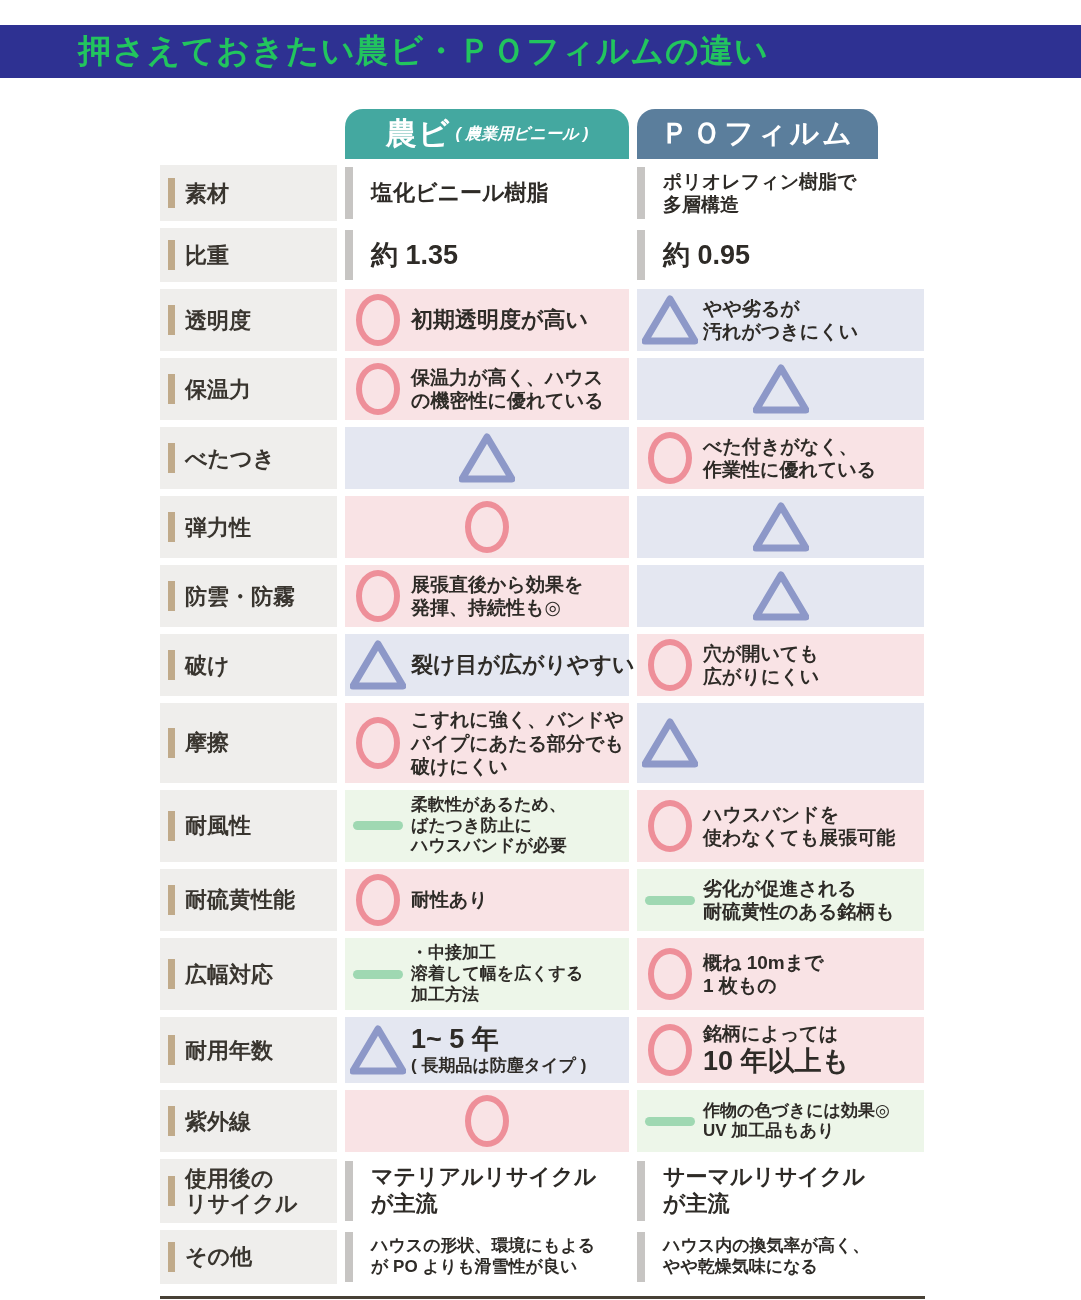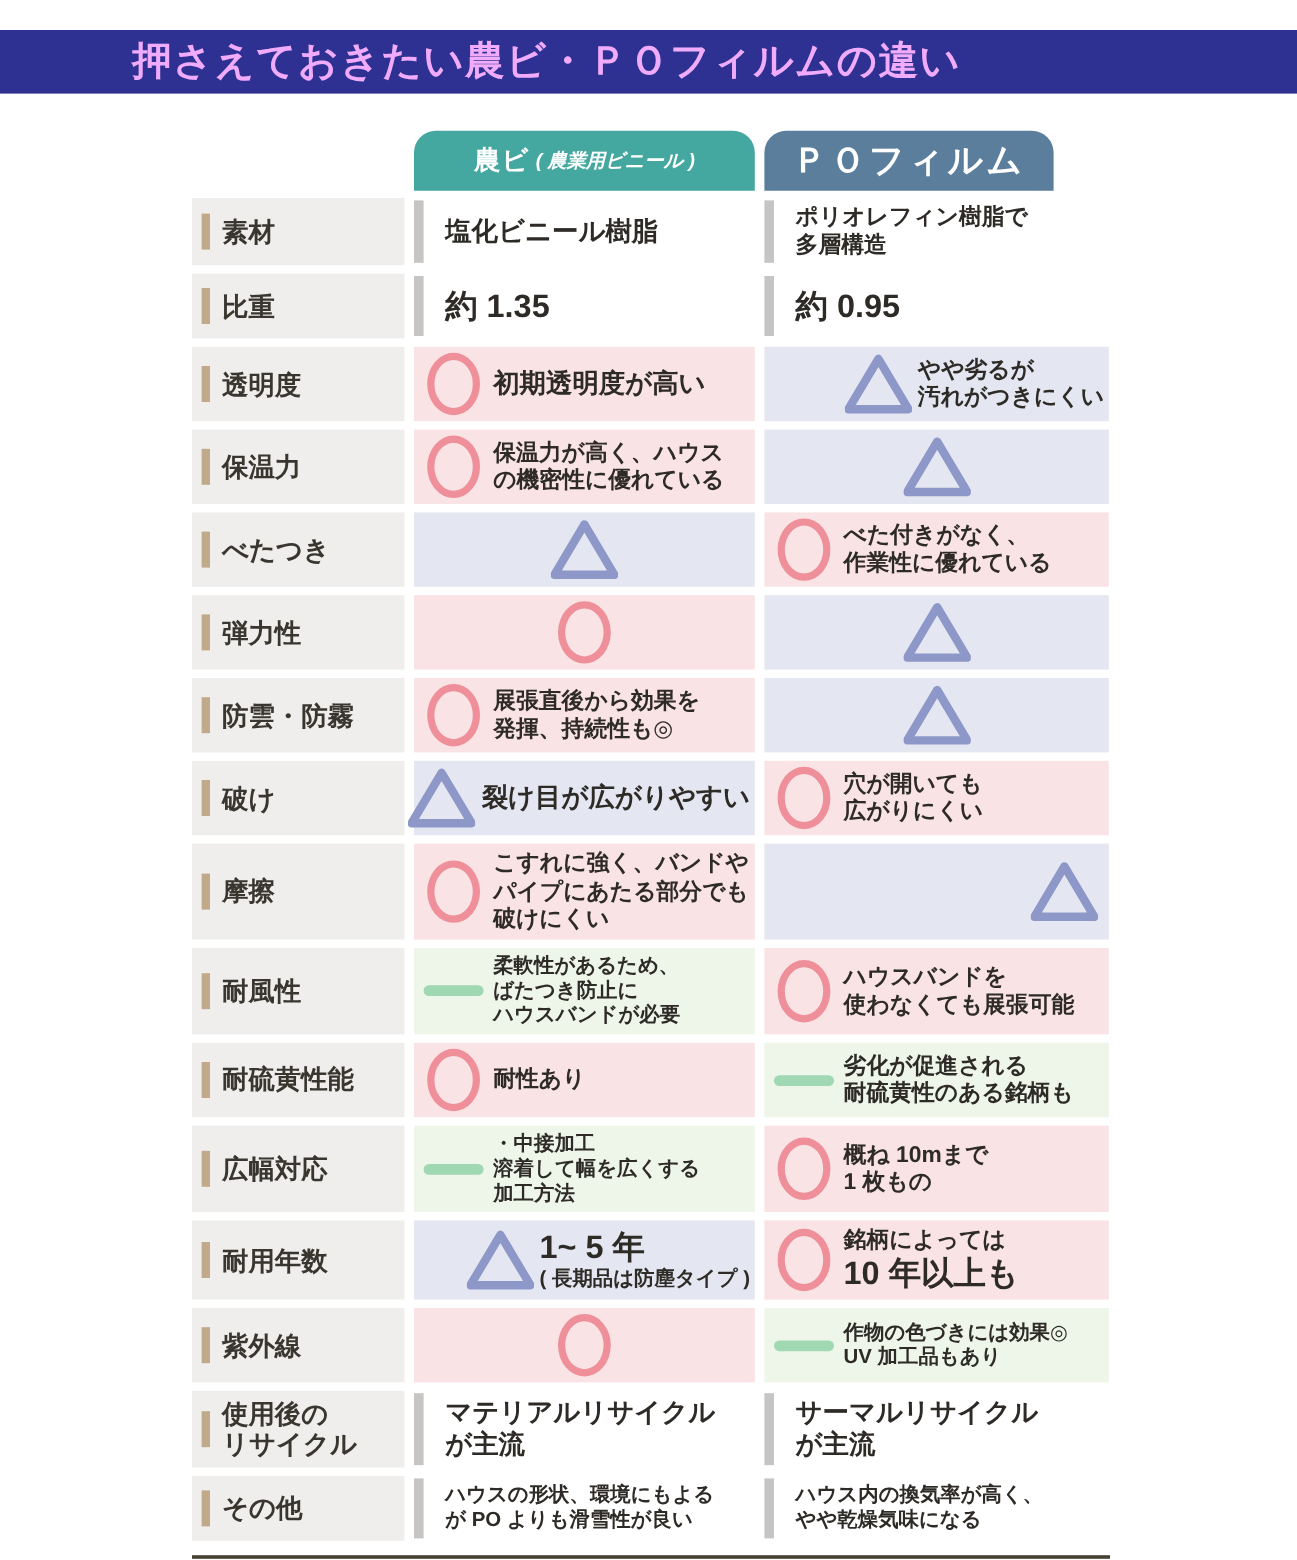--- a/index.html
+++ b/index.html
@@ -6,44 +6,44 @@
   body{
     width:1081px;height:1300px;background:#ffffff;overflow:hidden;
     font-family:"Liberation Sans","DejaVu Sans",sans-serif;color:#2e2b27;
     -webkit-font-smoothing:antialiased;
   }
   .title-bar{
     margin-top:25px;height:53px;background:var(--c-titlebar);
     display:flex;align-items:center;
   }
   .title-bar .t{
-    color:#f0abfc;font-size:33px;font-weight:700;margin-left:110px;letter-spacing:1px;white-space:nowrap;
+    color:#22c55e;font-size:33px;font-weight:700;margin-left:78px;letter-spacing:1px;white-space:nowrap;
   }
   .pills{display:flex;gap:8px;margin:31px 0 6px 345px;}
   .pill{
     height:50px;border-radius:18px 18px 0 0;display:flex;align-items:center;justify-content:center;
     color:#fff;font-weight:700;box-sizing:border-box;
   }
   .pill.nobi{width:284px;background:var(--c-nobi);}
   .pill.po{width:241px;background:var(--c-po);font-size:29px;letter-spacing:3px;}
-  .pill.nobi .big{font-size:22px;letter-spacing:1px;text-align:center;}
+  .pill.nobi .big{font-size:31px;letter-spacing:1px;text-align:center;}
   .pill.nobi .small{font-size:16px;margin-left:5px;letter-spacing:0;font-style:italic;}
   #rows{margin-left:160px;}
   .row{display:flex;gap:8px;margin-bottom:7px;min-height:54px;}
   .label-cell{
     width:177px;flex-shrink:0;background:var(--c-labelbg);
     display:flex;align-items:center;box-sizing:border-box;
   }
   .label-bar{width:7px;height:30px;background:var(--c-labelbar);margin:0 10px 0 8px;flex-shrink:0;}
   .label-text{font-size:22px;font-weight:700;color:#39352f;white-space:pre-line;line-height:1.15;}
   .cell{position:relative;display:flex;align-items:center;box-sizing:border-box;padding:5px 4px 5px 0;}
   .cell.nobi{width:284px;flex-shrink:0;}
   .cell.po{width:287px;flex-shrink:0;}
   .cell.bg-pink{background:var(--c-pink);}
-  .cell.bg-lav{background:var(--c-lav);justify-content:flex-end;}
+  .cell.bg-lav{background:var(--c-lav);}
   .cell.bg-green{background:var(--c-green);}
   .cell.center{justify-content:center;padding-right:0;}
   .graybar{position:absolute;left:0;top:2px;bottom:2px;width:8px;background:var(--c-graybar);}
   .sym-wrap{width:66px;display:flex;justify-content:center;align-items:center;flex-shrink:0;}
   .cell.center .sym-wrap{width:auto;}
   .sym-circle{width:44px;height:52px;border:6px solid var(--c-circle);border-radius:50%;box-sizing:border-box;}
   .sym-dash{width:50px;height:9px;border-radius:4.5px;background:var(--c-dash);}
   .txt{font-weight:600;line-height:1.22;}
   .cell.white .txt{margin-left:26px;}
   .line{white-space:nowrap;}

